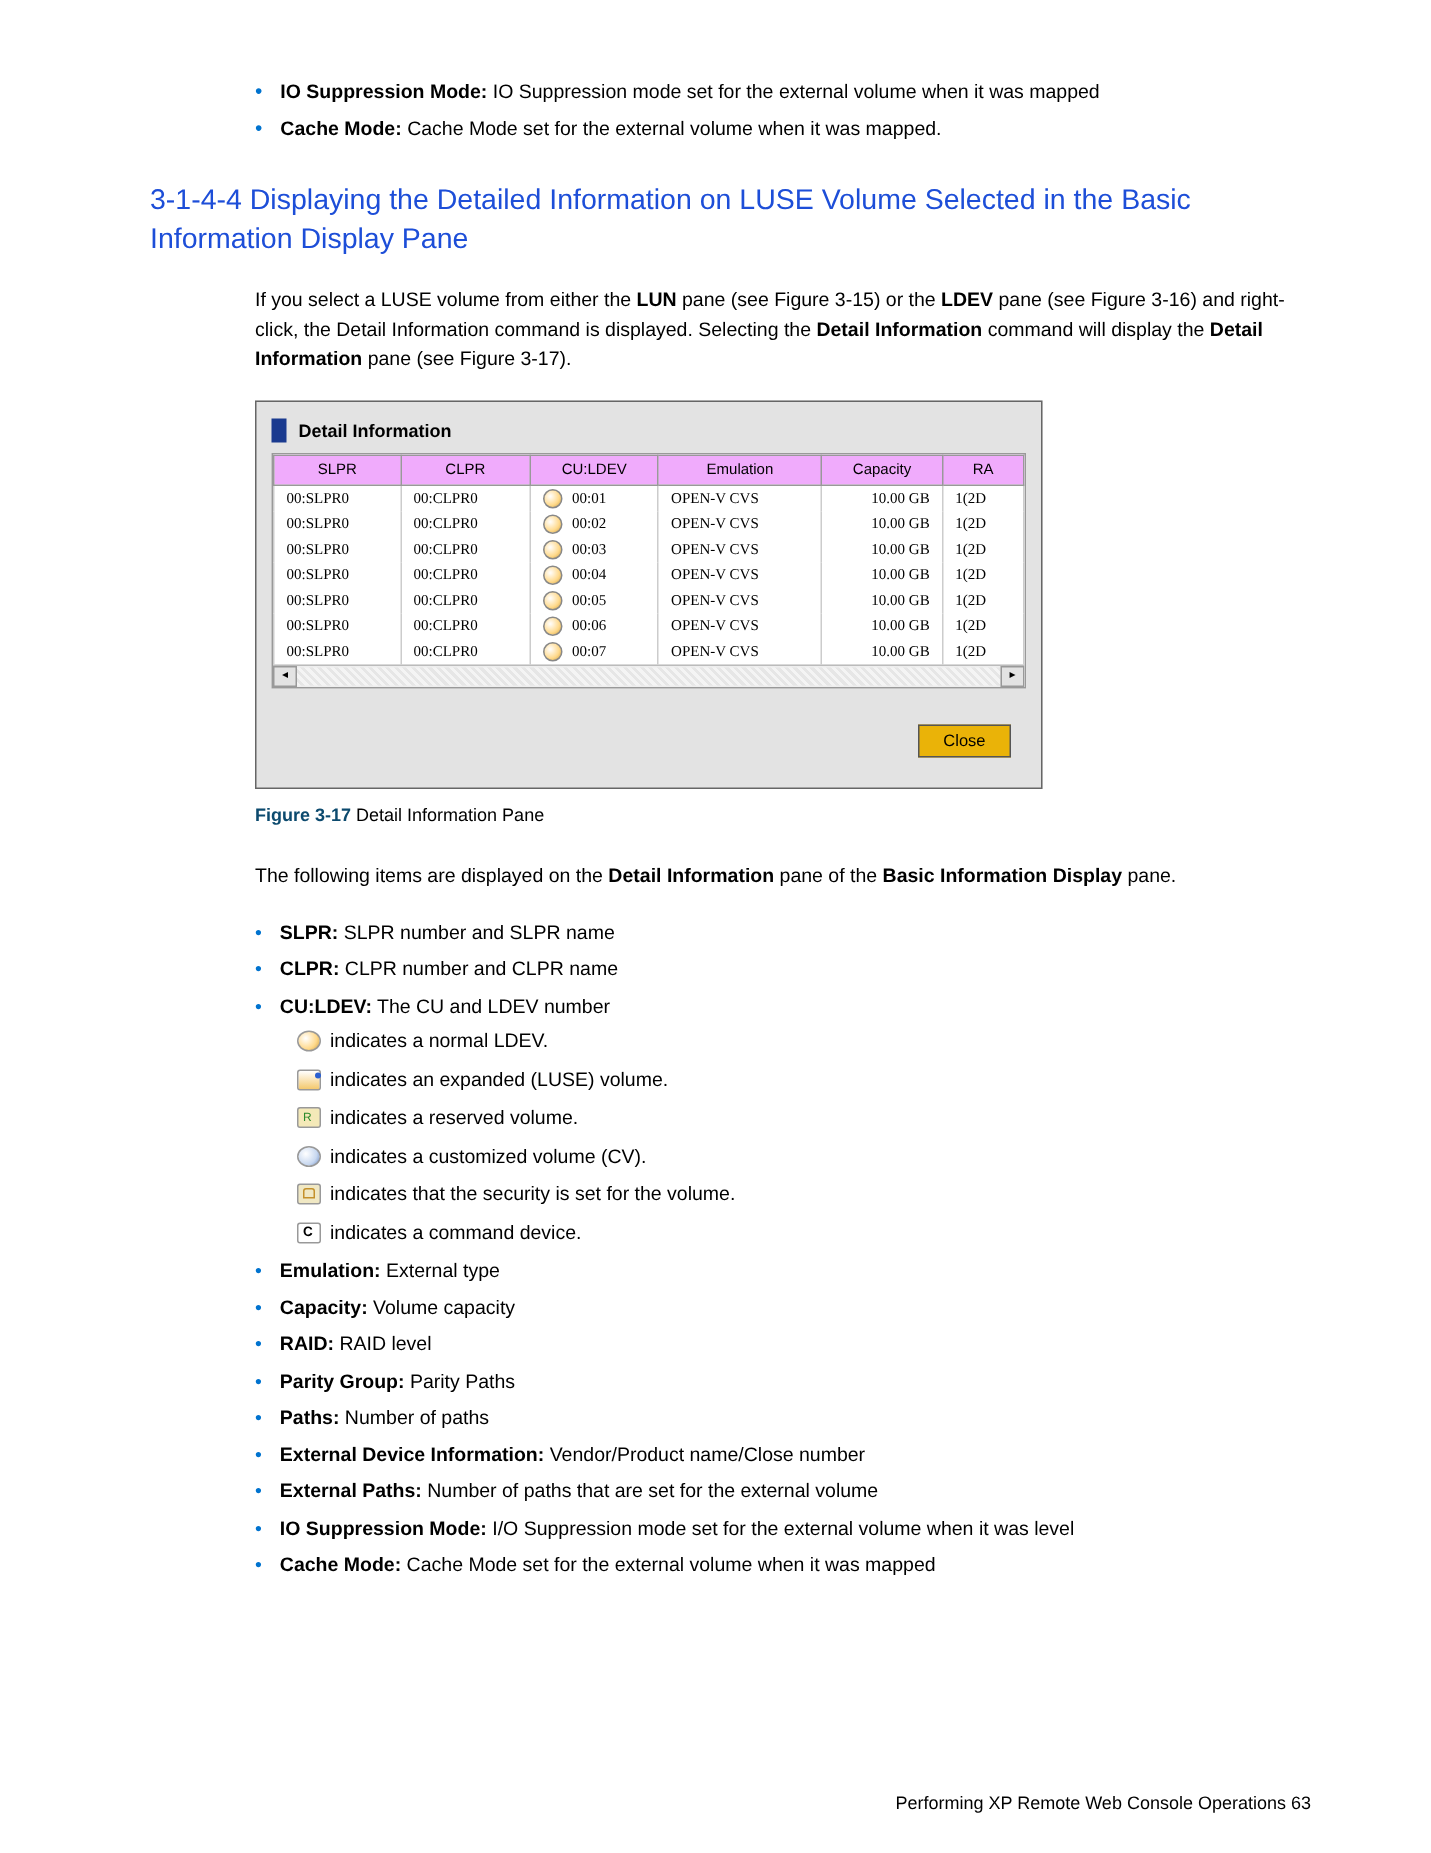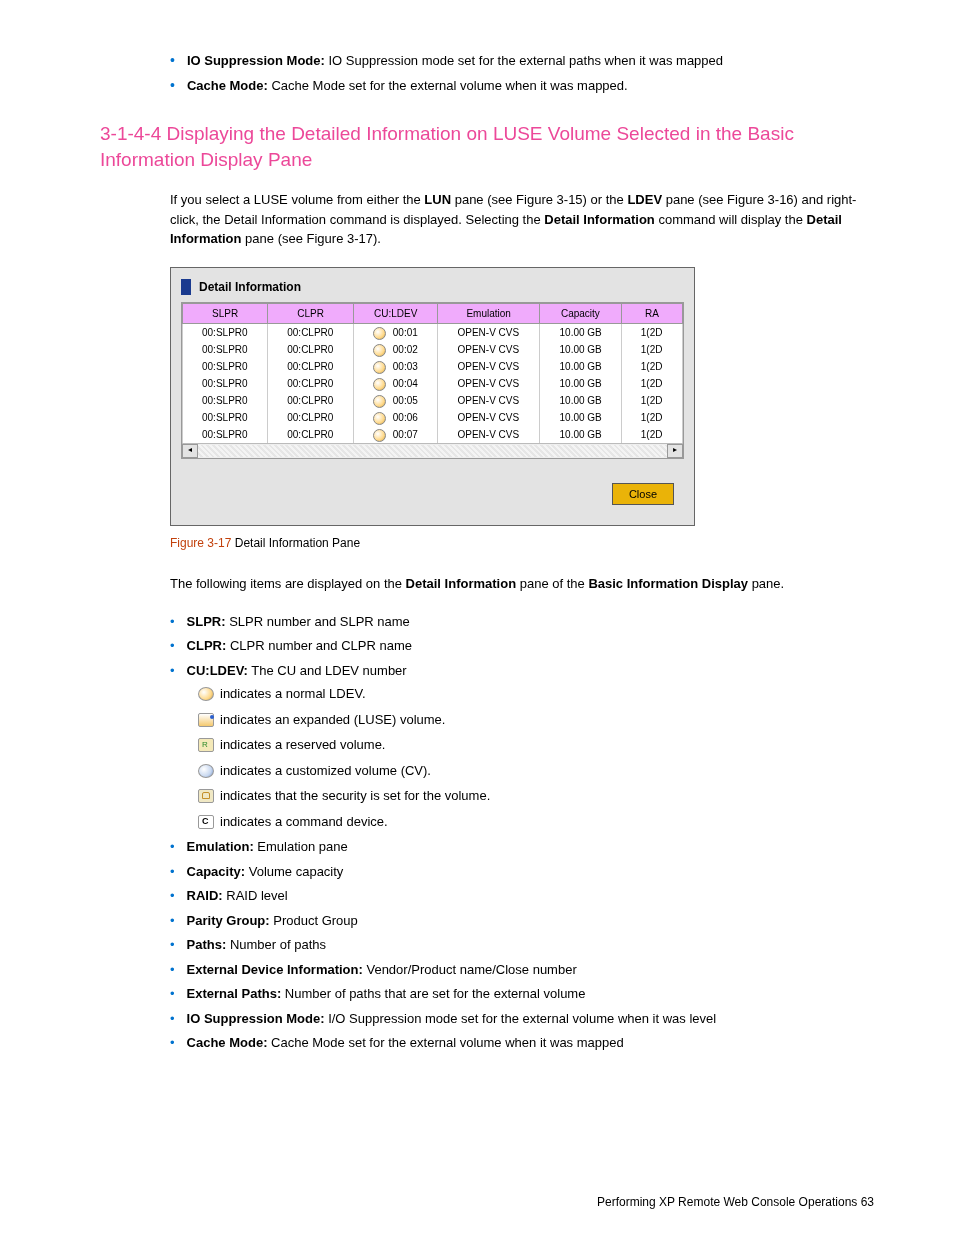--- a/index.html
+++ b/index.html
@@ -13,21 +13,21 @@
     box-sizing: border-box;
     line-height: 1.5;
   }
   .top-list { margin: 0 0 25px 70px; padding: 0; list-style: none; }
   .top-list li::before { content: "•"; color: #0073cf; margin-right: 12px; font-size: 14px; }
   .top-list li { margin-bottom: 4px; }
   h2.sect {
     font-family: Arial, sans-serif;
     font-weight: normal;
     font-size: 19px;
-    color: #ec4899;
+    color: #1d4ed8;
     margin: 0 0 18px 0;
     line-height: 1.35;
   }
   .para { margin: 0 0 18px 70px; }
   .figure-wrap {
     margin: 0 0 8px 70px;
     width: 525px;
     background: #e3e3e3;
     border: 1px solid #666;
     padding: 10px 10px 20px 10px;
@@ -46,22 +46,23 @@
   table.detail th {
     border:1px solid #999;
     background:#f0abfc;
     font-weight: normal;
     padding:2px 4px;
     text-align:center;
   }
   table.detail td {
     border-left:1px solid #ccc;
     border-right:1px solid #ccc;
-    padding:1px 19px;
+    padding:1px 8px;
     white-space: nowrap;
+    font-family: Liberation Serif, serif;
   }
   table.detail td.num { text-align:right; }
   table.detail td.ldev { }
   .ldev-ico {
     display:inline-block;
     width:11px; height:11px;
     border:1px solid #888;
     border-radius:50%;
     background: radial-gradient(circle at 35% 35%, #fff, #ffd98a 60%, #c79a40);
     vertical-align:middle;
@@ -77,21 +78,21 @@
   .scroll-h .track { flex:1; background: repeating-linear-gradient(45deg,#f4f4f4,#f4f4f4 2px,#e6e6e6 2px,#e6e6e6 4px); height:12px;}
   .closebtn {
     display:inline-block;
     border:1px solid #555;
     background:#eab308;
     padding:2px 16px;
     font-size:11px;
   }
   .close-row { text-align:right; margin-top:24px; padding-right:10px;}
   .figcap { margin: 4px 0 22px 70px; font-size:12px; }
-  .figcap .lbl { color:#c2410c; font-weight:normal; }
+  .figcap .lbl { color:#0c4a6e; font-weight:bold; }
   ul.items { margin: 0 0 0 70px; padding:0; list-style:none; }
   ul.items > li { margin-bottom:5px; }
   ul.items > li::before { content:"•"; color:#0073cf; margin-right:12px; }
   .sub { margin-left: 28px; margin-top:4px; }
   .sub .row { margin-bottom:6px; display:flex; align-items:center; }
   .sub .row .ico { width:16px; height:14px; margin-right:6px; display:inline-block; border:1px solid #999; box-sizing:border-box; }
   .ico.normal { border-radius:50%; background:radial-gradient(circle at 35% 35%,#fff,#ffd98a 60%,#c79a40);}
   .ico.expanded { background:linear-gradient(#fff,#f4c96e); border-radius:2px; position:relative;}
   .ico.expanded::after{content:"";position:absolute;width:4px;height:4px;background:#2a5fd0;border-radius:50%;top:1px;right:-1px;}
   .ico.reserved { background:#f4e9b8; border-radius:2px; position:relative;}
@@ -102,21 +103,21 @@
   .ico.cmd { background:#fff;border-radius:2px;position:relative;}
   .ico.cmd::after{content:"C";position:absolute;font-size:9px;font-weight:bold;color:#000;left:3px;top:-1px;}
   .ico.cmdsec { background:#ffe8a0;border-radius:2px;position:relative;}
   .ico.cmdsec::after{content:"C";position:absolute;font-size:9px;font-weight:bold;color:#000;left:3px;top:-1px;}
   .footer { text-align:right; margin-top:140px; font-size:12px;}
 </style>
 </head>
 <body>
 
 <ul class="top-list" id="top-list">
-    <li><b>IO Suppression Mode:</b><span> IO Suppression mode set for the external paths when it was mapped</span></li>
+    <li><b>IO Suppression Mode:</b><span> IO Suppression mode set for the external volume when it was mapped</span></li>
     <li><b>Cache Mode:</b><span> Cache Mode set for the external volume when it was mapped.</span></li>
   </ul>
 
 <h2 class="sect">3-1-4-4 Displaying the Detailed Information on LUSE Volume Selected in the Basic Information Display Pane</h2>
 
 <p class="para">
   <span>If you select a LUSE volume from either the </span><b>LUN</b><span> pane (see Figure 3-15) or the </span><b>LDEV</b><span> pane (see Figure 3-16) and right-click, the Detail Information command is displayed. Selecting the </span><b>Detail Information</b><span> command will display the </span><b>Detail Information</b><span> pane (see Figure 3-17).</span>
 </p>
 
 <div class="figure-wrap">
@@ -236,24 +237,24 @@
         </div>
         <div class="row">
           <span class="ico sec"></span>
           <span>indicates that the security is set for the volume.</span>
         </div>
         <div class="row">
           <span class="ico cmd"></span>
           <span>indicates a command device.</span>
         </div>
       </div></li>
-    <li><b>Emulation:</b><span> Emulation pane</span></li>
+    <li><b>Emulation:</b><span> External type</span></li>
     <li><b>Capacity:</b><span> Volume capacity</span></li>
     <li><b>RAID:</b><span> RAID level</span></li>
-    <li><b>Parity Group:</b><span> Product Group</span></li>
+    <li><b>Parity Group:</b><span> Parity Paths</span></li>
     <li><b>Paths:</b><span> Number of paths</span></li>
     <li><b>External Device Information:</b><span> Vendor/Product name/Close number</span></li>
     <li><b>External Paths:</b><span> Number of paths that are set for the external volume</span></li>
     <li><b>IO Suppression Mode:</b><span> I/O Suppression mode set for the external volume when it was level</span></li>
     <li><b>Cache Mode:</b><span> Cache Mode set for the external volume when it was mapped</span></li>
   </ul>
 
 <div class="footer">Performing XP Remote Web Console Operations   63</div>
 
 </body></html>

